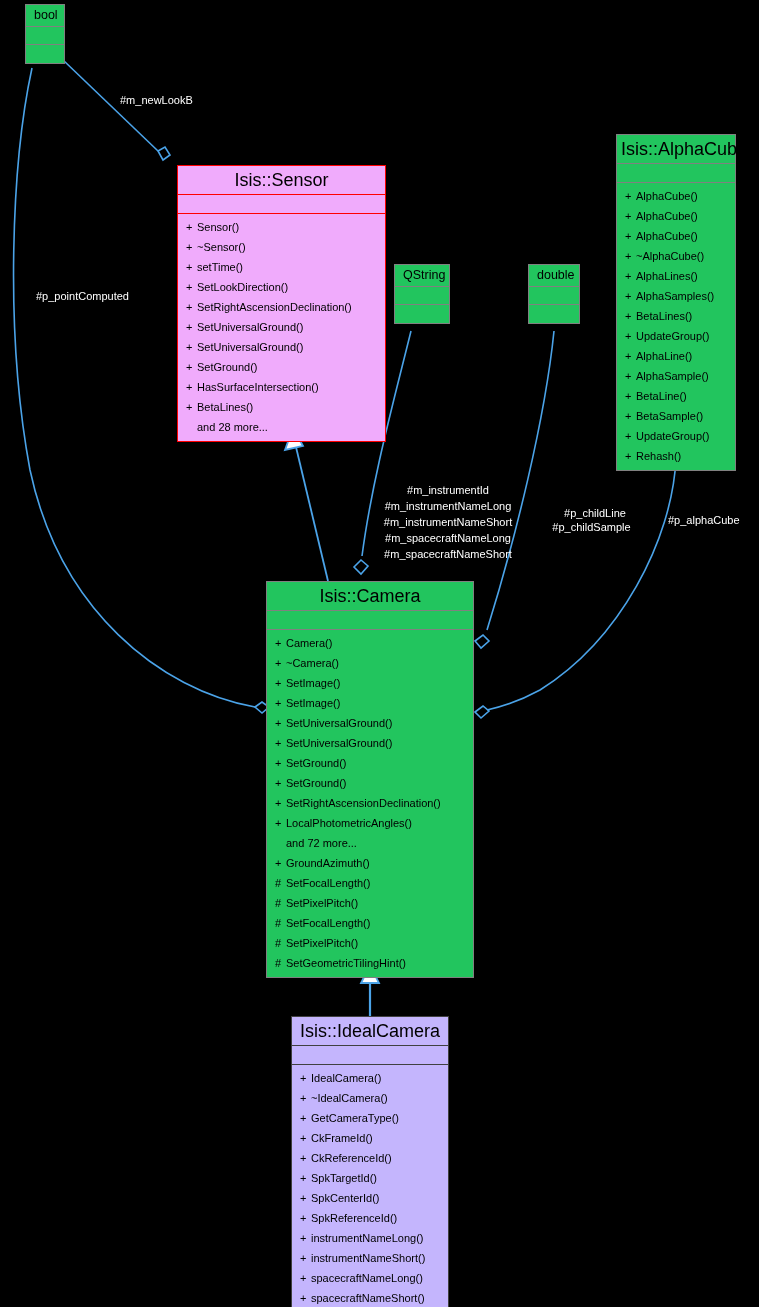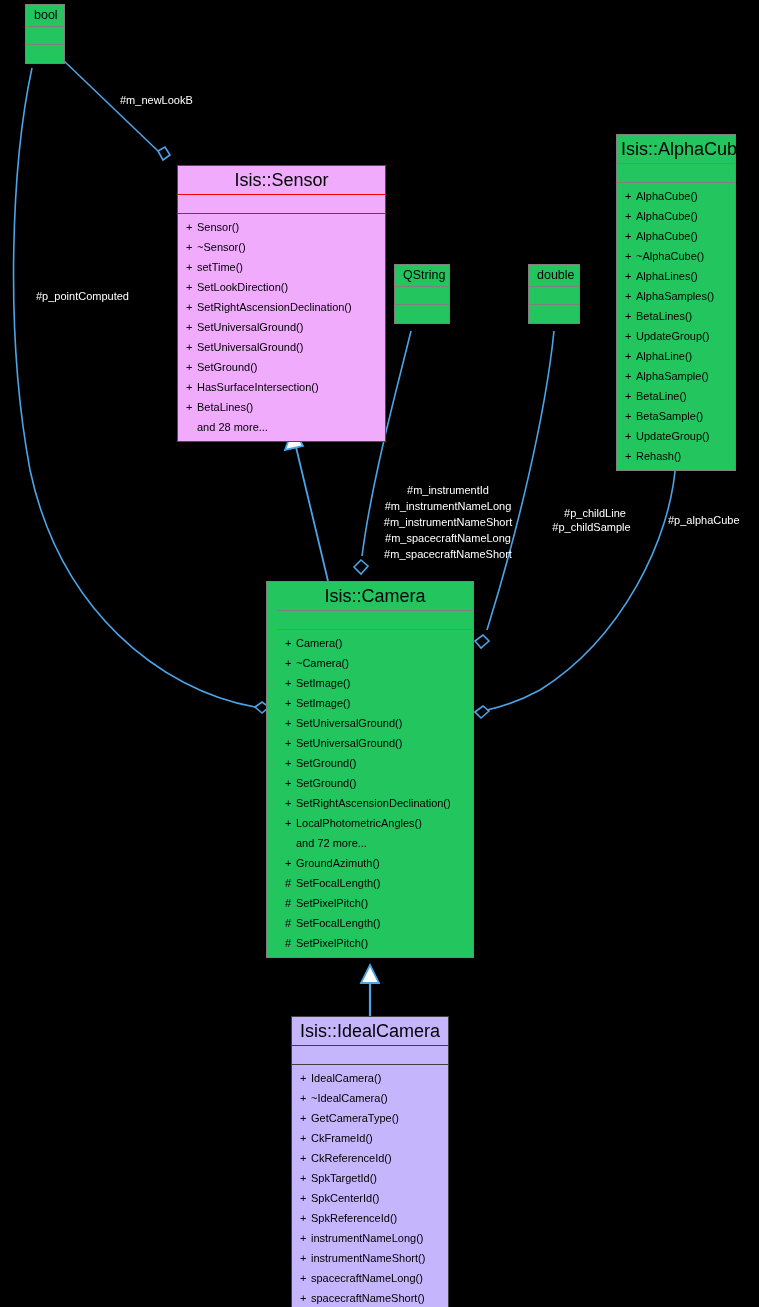--- a/index.html
+++ b/index.html
@@ -200,40 +200,41 @@
         <div class="method"><span class="vis">+</span><span>UpdateGroup()</span></div>
         <div class="method"><span class="vis">+</span><span>AlphaLine()</span></div>
         <div class="method"><span class="vis">+</span><span>AlphaSample()</span></div>
         <div class="method"><span class="vis">+</span><span>BetaLine()</span></div>
         <div class="method"><span class="vis">+</span><span>BetaSample()</span></div>
         <div class="method"><span class="vis">+</span><span>UpdateGroup()</span></div>
         <div class="method"><span class="vis">+</span><span>Rehash()</span></div>
       </div>
   </div>
 
-  <div class="uml-box" style="left:266px; top:581px; width:208px;padding-left:10px;">
+  <div class="uml-box" style="left:266px; top:581px; width:208px;">
     <div class="title-row">Isis::Camera</div>
     <div class="attr-row"></div>
     <div class="methods">
         <div class="method"><span class="vis">+</span><span>Camera()</span></div>
         <div class="method"><span class="vis">+</span><span>~Camera()</span></div>
         <div class="method"><span class="vis">+</span><span>SetImage()</span></div>
         <div class="method"><span class="vis">+</span><span>SetImage()</span></div>
         <div class="method"><span class="vis">+</span><span>SetUniversalGround()</span></div>
         <div class="method"><span class="vis">+</span><span>SetUniversalGround()</span></div>
         <div class="method"><span class="vis">+</span><span>SetGround()</span></div>
         <div class="method"><span class="vis">+</span><span>SetGround()</span></div>
         <div class="method"><span class="vis">+</span><span>SetRightAscensionDeclination()</span></div>
         <div class="method"><span class="vis">+</span><span>LocalPhotometricAngles()</span></div>
         <div class="method"><span class="vis"></span><span>and 72 more...</span></div>
         <div class="method"><span class="vis">+</span><span>GroundAzimuth()</span></div>
         <div class="method"><span class="vis">#</span><span>SetFocalLength()</span></div>
         <div class="method"><span class="vis">#</span><span>SetPixelPitch()</span></div>
         <div class="method"><span class="vis">#</span><span>SetFocalLength()</span></div>
         <div class="method"><span class="vis">#</span><span>SetPixelPitch()</span></div>
+        <div class="method"><span class="vis">#</span><span>SetGeometricTilingHint()</span></div>
       </div>
   </div>
 
   <div class="uml-box currentnode" style="left:291px; top:1016px; width:158px;">
     <div class="title-row">Isis::IdealCamera</div>
     <div class="attr-row"></div>
     <div class="methods">
         <div class="method"><span class="vis">+</span><span>IdealCamera()</span></div>
         <div class="method"><span class="vis">+</span><span>~IdealCamera()</span></div>
         <div class="method"><span class="vis">+</span><span>GetCameraType()</span></div>

